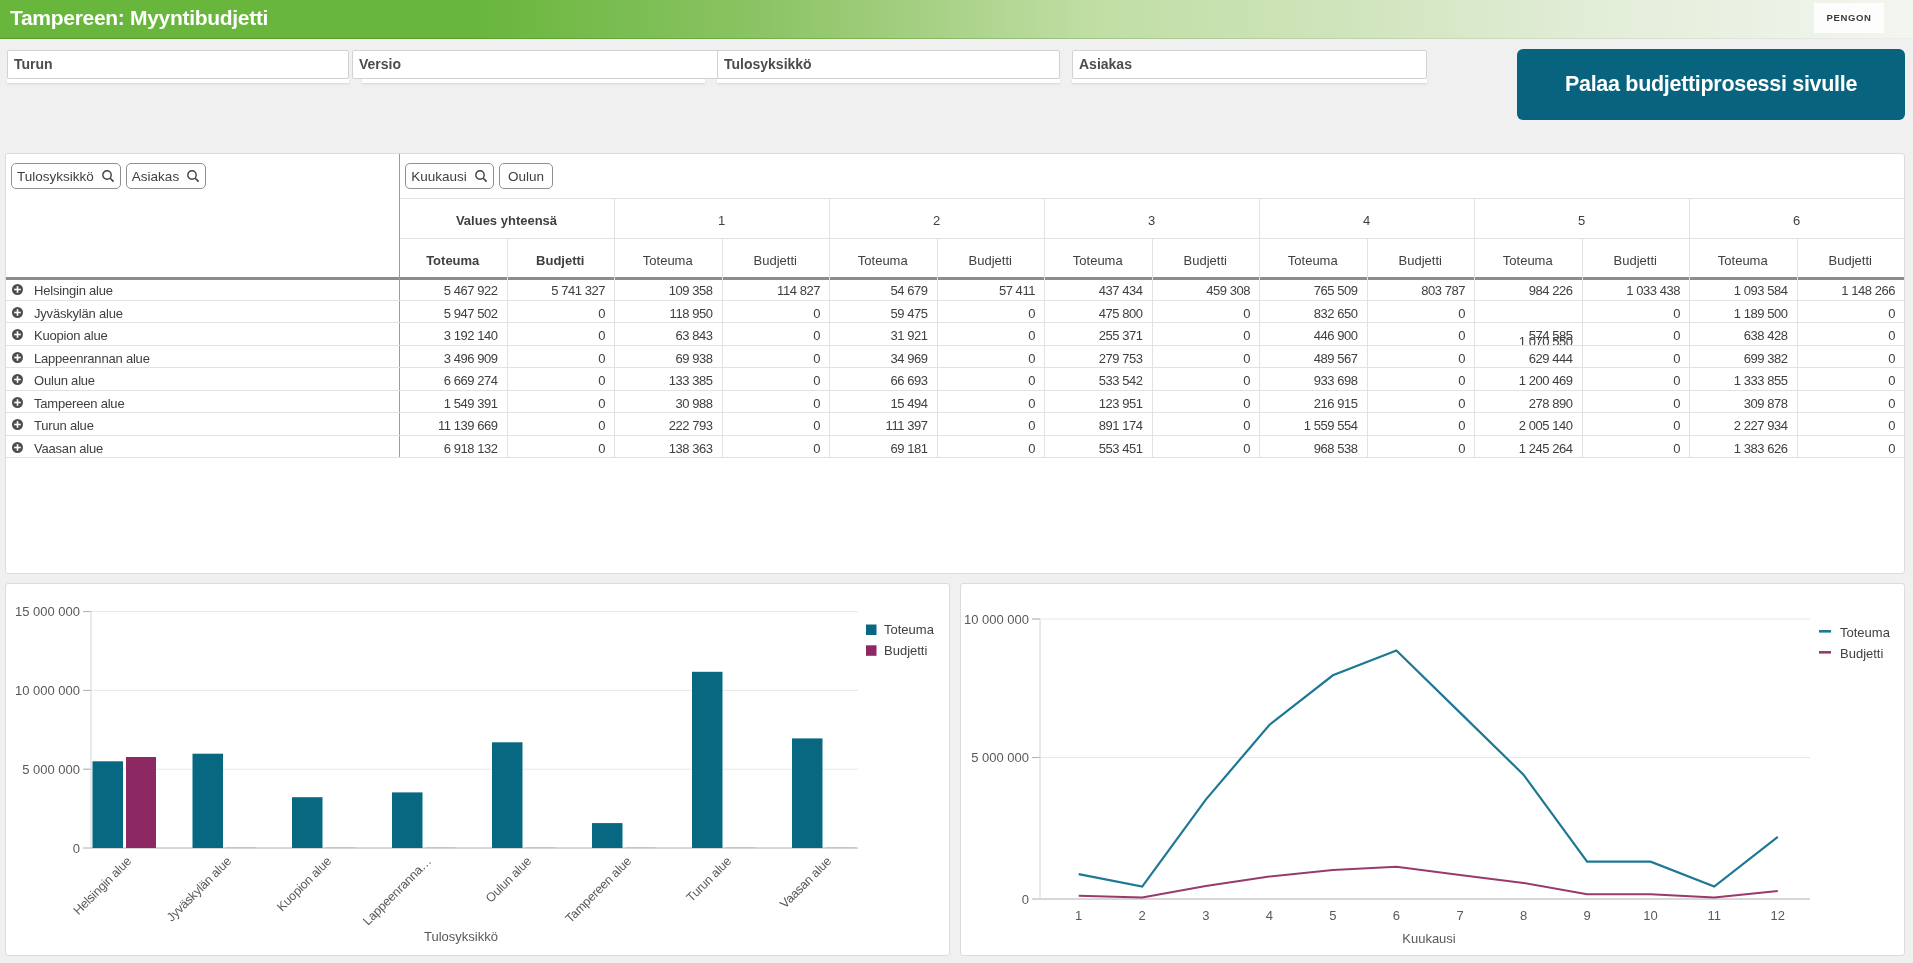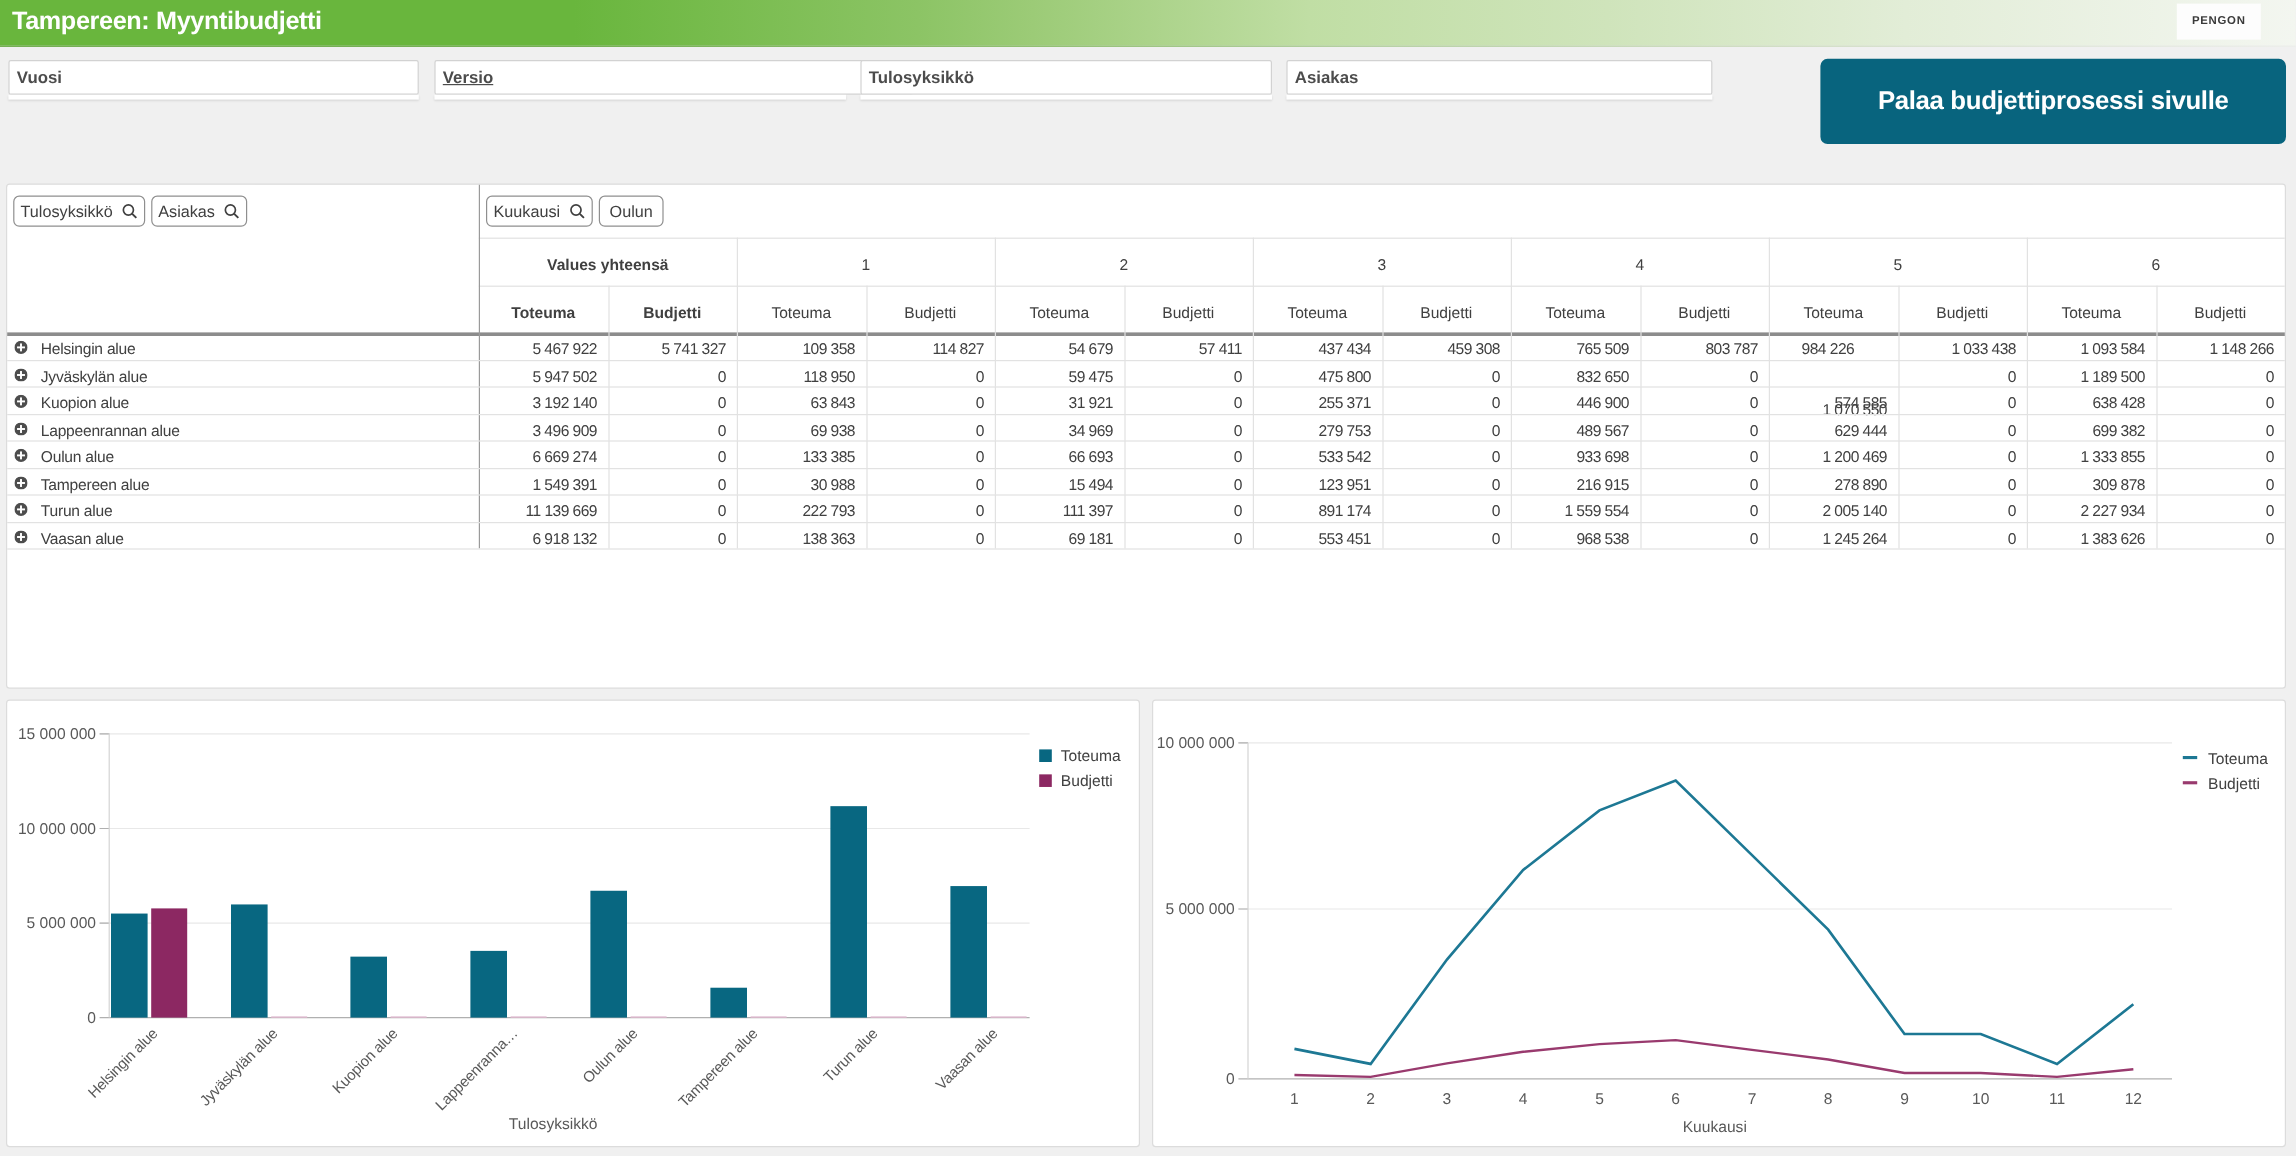--- a/index.html
+++ b/index.html
@@ -24,23 +24,23 @@
 .vline{position:absolute;background:#e2e2e2;width:1px;}
 .ht{position:absolute;font-size:13px;color:#404040;text-align:center;}
 .num{position:absolute;font-size:13px;color:#404040;text-align:right;letter-spacing:-0.45px;}
 .rlab{position:absolute;font-size:13px;color:#404040;letter-spacing:-0.2px;}
 
 </style></head><body>
 <div class="topbar"></div>
 <div class="topline"></div>
 <div class="title">Tampereen: Myyntibudjetti</div>
 <div class="logo">PENGON</div>
-<div class="fbox" style="left:7px;width:342px;">Vuosi</div>
+<div class="fbox" style="left:7px;width:342px;">Turun</div>
 <div class="fsub" style="left:7px;width:342px;"></div>
-<div class="fbox" style="left:362px;width:399px;text-decoration:underline;">Versio</div>
+<div class="fbox" style="left:352px;width:399px;">Versio</div>
 <div class="fsub" style="left:362px;width:343px;"></div>
 <div class="fbox" style="left:717px;width:343px;">Tulosyksikkö</div>
 <div class="fsub" style="left:717px;width:343px;"></div>
 <div class="fbox" style="left:1072px;width:355px;">Asiakas</div>
 <div class="fsub" style="left:1072px;width:355px;"></div>
 <div class="retbtn">Palaa budjettiprosessi sivulle</div>
 <div class="panel" style="left:5px;top:153px;width:1900px;height:421px;"></div>
 <div class="selbtn" style="left:11px;width:110px;">Tulosyksikkö<svg width="14" height="14" viewBox="0 0 14 14">
       <circle cx="6" cy="6" r="4.2" fill="none" stroke="#404040" stroke-width="1.4"></circle>
       <line x1="9.2" y1="9.2" x2="12.6" y2="12.6" stroke="#404040" stroke-width="1.6"></line>
@@ -115,21 +115,21 @@
 <div class="num" style="left:399.0px;top:283.0px;width:98.5px;">5&nbsp;467&nbsp;922</div>
 <div class="num" style="left:506.5px;top:283.0px;width:98.5px;">5&nbsp;741&nbsp;327</div>
 <div class="num" style="left:614.0px;top:283.0px;width:98.5px;">109&nbsp;358</div>
 <div class="num" style="left:721.5px;top:283.0px;width:98.5px;">114&nbsp;827</div>
 <div class="num" style="left:829.0px;top:283.0px;width:98.5px;">54&nbsp;679</div>
 <div class="num" style="left:936.5px;top:283.0px;width:98.5px;">57&nbsp;411</div>
 <div class="num" style="left:1044.0px;top:283.0px;width:98.5px;">437&nbsp;434</div>
 <div class="num" style="left:1151.5px;top:283.0px;width:98.5px;">459&nbsp;308</div>
 <div class="num" style="left:1259.0px;top:283.0px;width:98.5px;">765&nbsp;509</div>
 <div class="num" style="left:1366.5px;top:283.0px;width:98.5px;">803&nbsp;787</div>
-<div class="num" style="left:1474.0px;top:283.0px;width:98.5px;text-align:center;">984&nbsp;226</div>
+<div class="num" style="left:1474.0px;top:283.0px;width:98.5px;">984&nbsp;226</div>
 <div class="num" style="left:1581.5px;top:283.0px;width:98.5px;">1&nbsp;033&nbsp;438</div>
 <div class="num" style="left:1689.0px;top:283.0px;width:98.5px;">1&nbsp;093&nbsp;584</div>
 <div class="num" style="left:1796.5px;top:283.0px;width:98.5px;">1&nbsp;148&nbsp;266</div>
 <div class="hline" style="left:6px;top:322.0px;width:1898px;"></div>
 <div class="vline" style="left:614.0px;top:299.5px;height:22.5px;"></div>
 <div class="vline" style="left:829.0px;top:299.5px;height:22.5px;"></div>
 <div class="vline" style="left:1044.0px;top:299.5px;height:22.5px;"></div>
 <div class="vline" style="left:1259.0px;top:299.5px;height:22.5px;"></div>
 <div class="vline" style="left:1474.0px;top:299.5px;height:22.5px;"></div>
 <div class="vline" style="left:1689.0px;top:299.5px;height:22.5px;"></div>

